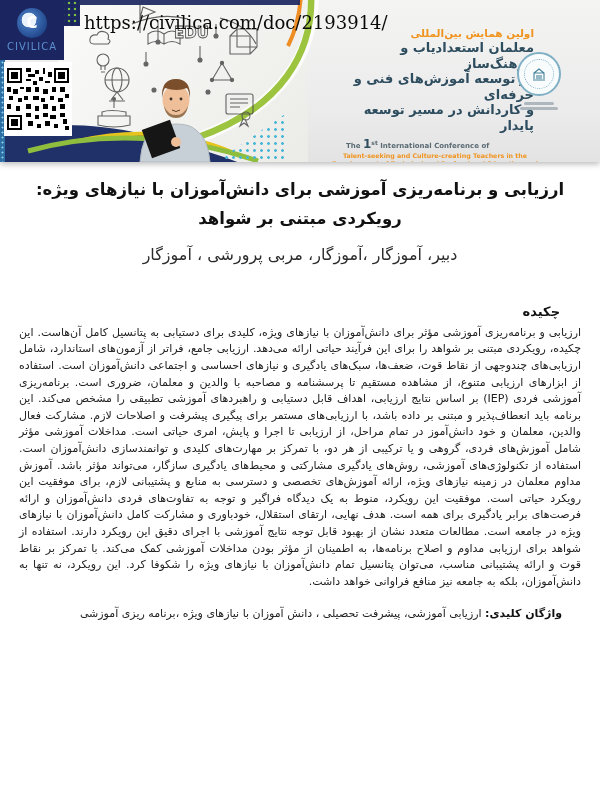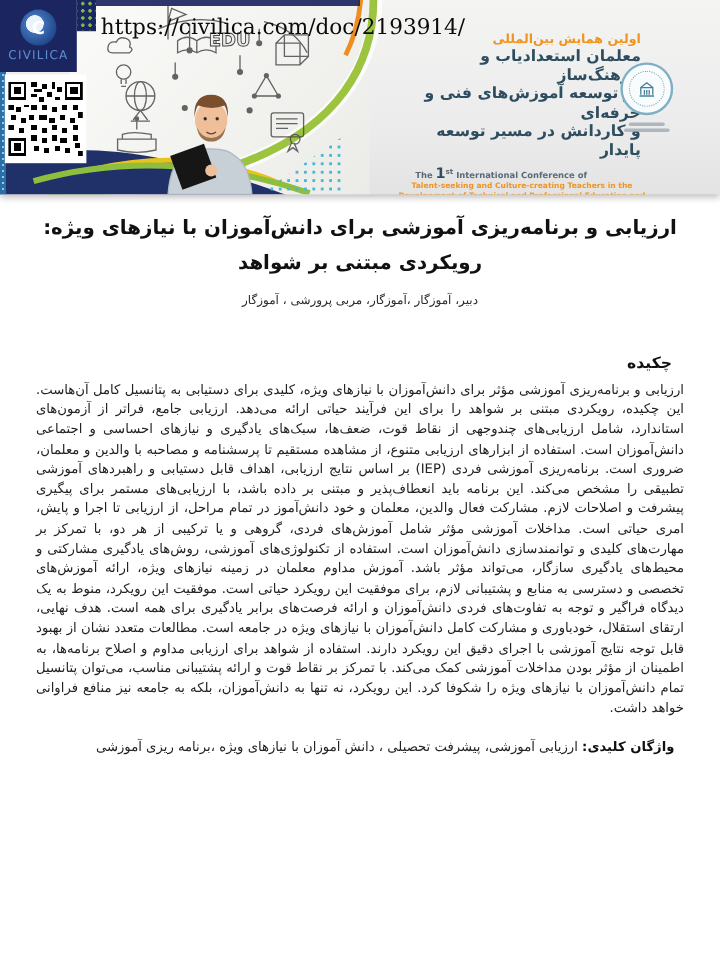--- a/index.html
+++ b/index.html
@@ -34,23 +34,23 @@
   .seal-circle{width:40px;height:40px;border-radius:50%;border:2px solid #7fafc4;background:#f9fcfd;margin:0 auto;display:flex;align-items:center;justify-content:center;}
   .seal-inner{width:28px;height:28px;border-radius:50%;border:1px dotted #7fafc4;display:flex;align-items:center;justify-content:center;}
   .seal-bar{height:2.5px;background:#98a6ad;border-radius:2px;margin:2.5px auto 0;opacity:.75;}
   .seal-bar.b1{width:30px;margin-top:6px;}
   .seal-bar.b2{width:38px;}
 
   
   .content{position:relative;width:600px;color:#1b1b1b;}
   .paper-title{direction:rtl;text-align:center;font-weight:bold;font-size:16.5px;line-height:1.75;padding:0 28px;margin-top:14px;color:#111;}
   .authors{direction:rtl;text-align:center;font-weight:bold;font-size:12px;margin-top:6px;color:#1a1a1a;}
-  .roles{direction:rtl;text-align:center;font-size:10px;margin-top:5px;color:#2b2b2b;}
+  .roles{direction:rtl;text-align:center;font-size:16px;margin-top:5px;color:#2b2b2b;}
   .abs-head{direction:rtl;text-align:right;font-weight:bold;font-size:13px;padding:0 40px;margin-top:40px;color:#111;}
-  .abs-text{direction:rtl;text-align:justify;text-align-last:right;font-size:11px;line-height:16.6px;padding:0 30px;margin-top:6px;color:#222;}
+  .abs-text{direction:rtl;text-align:justify;text-align-last:right;font-size:11px;line-height:16.6px;padding:0 19px;margin-top:6px;color:#222;}
   .keywords{direction:rtl;text-align:right;font-size:11px;padding:0 38px;margin-top:17px;color:#222;}
   .keywords .kw-label{font-weight:bold;color:#111;}
 </style>
 </head>
 <body>
 
 <div class="page">
 
   <div class="banner">
     <div class="photo-bg"></div>

